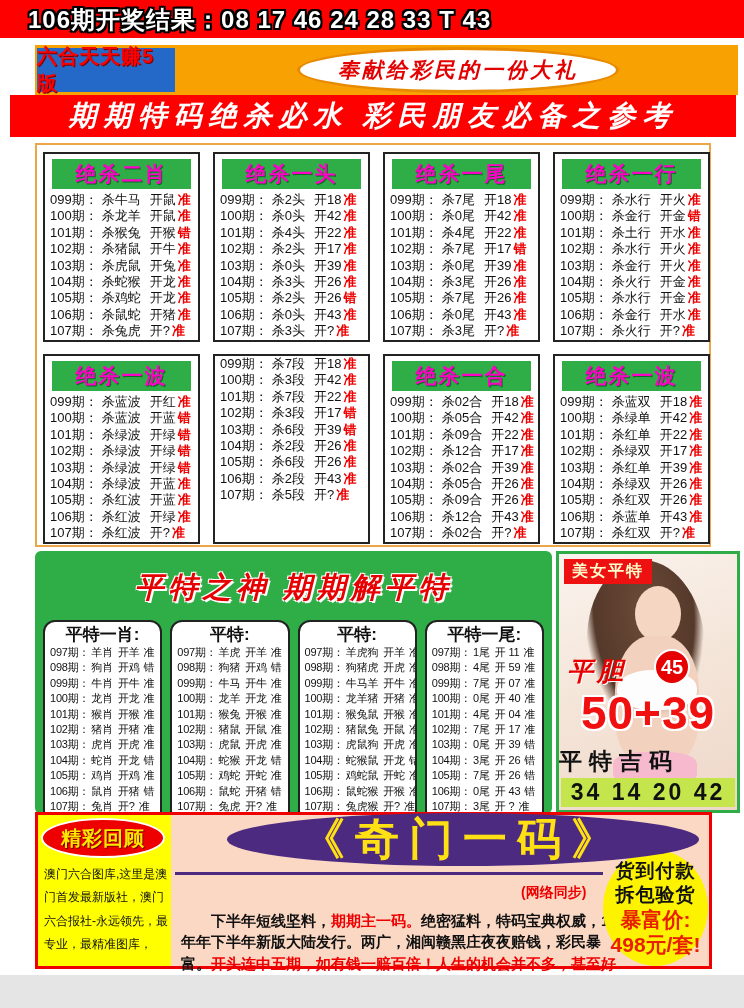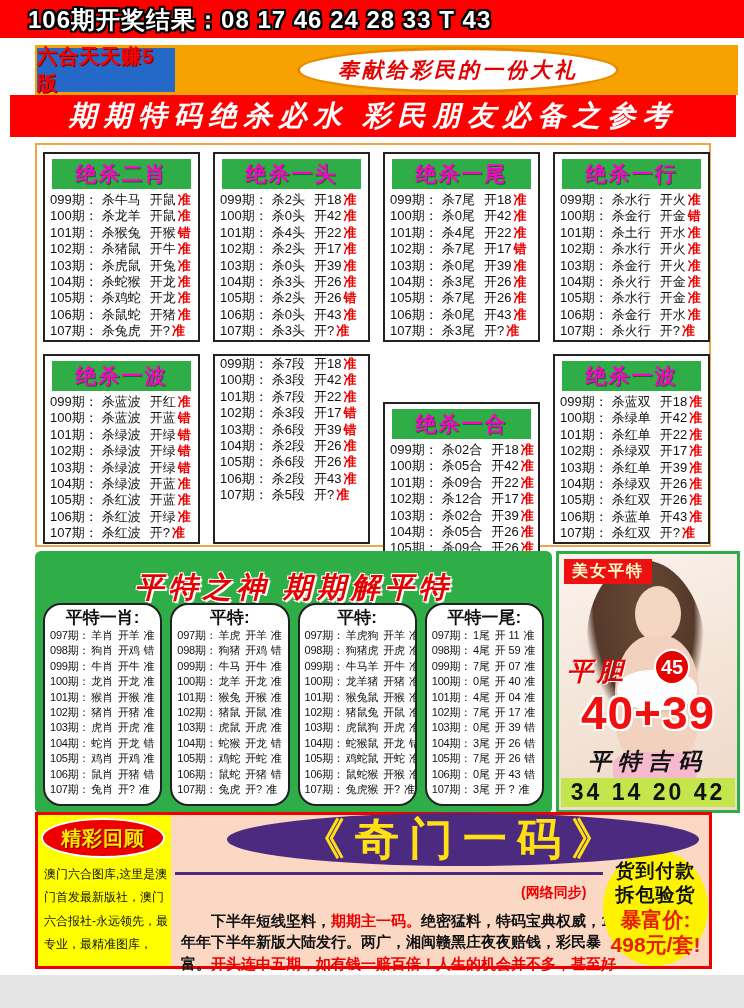--- a/index.html
+++ b/index.html
@@ -53,21 +53,21 @@
   .k-open { margin-right:2px; }
   .k-result { color:#ee0000; font-weight:bold; }
 
   
   .pingte-section { position:absolute; left:35px; top:551px; width:517px; height:263px;
     background:#2fae47; border-radius:6px; }
   .pingte-title { text-align:center; padding-top:17px; color:#e60000; font-size:29px; font-weight:bold;
     font-style:italic; font-family:"Liberation Serif", serif; letter-spacing:5px; white-space:nowrap;
     text-shadow:-1px -1px 0 #fff,1px -1px 0 #fff,-1px 1px 0 #fff,1px 1px 0 #fff,2px 2px 0 #fff; }
   .pingte-cols { position:absolute; left:0; top:52px; width:517px; padding:0 8px; display:flex; gap:8px; }
-  .pingte-col { flex:1; height:203px; background:#ffffff; border:2px solid #222; border-radius:18px; overflow:hidden; }
+  .pingte-col { flex:1; height:203px; background:#ffffff; border:2px solid #222; border-radius:12px; overflow:hidden;margin-top:17px; }
   .pingte-col-title { text-align:center; font-size:17px; font-weight:bold; color:#111; margin-top:3px; line-height:20px; }
   .p-rows { padding:0 3px 0 5px; }
   .p-row { display:flex; align-items:baseline; line-height:15.4px; font-size:11px; letter-spacing:-0.2px;
     color:#111; white-space:nowrap; }
   .p-period { margin-right:2px; }
   .p-pick { margin-right:5px; }
   .p-open { margin-right:4px; }
   .p-result { color:#111; }
 
   
@@ -85,22 +85,22 @@
     font-size:16px; font-weight:bold; padding:2px 8px; letter-spacing:2px; }
   .pingdan { position:absolute; left:8px; top:100px; color:#e80000; font-size:26px; font-weight:bold;
     font-style:italic; font-family:"Liberation Serif", serif; letter-spacing:4px;
     text-shadow:1px 1px 0 #fff; }
   .pingdan-badge { position:absolute; left:95px; top:95px; width:36px; height:36px; background:#e60000;
     border-radius:50%; color:#fff; font-size:20px; font-weight:bold; display:flex; align-items:center; justify-content:center;
     border:2px solid #fff; }
   .pair { position:absolute; left:0; top:132px; width:100%; text-align:center; color:#f01010;
     font-size:46px; font-weight:bold; letter-spacing:1px;
     text-shadow:-2px -2px 0 #fff,2px -2px 0 #fff,-2px 2px 0 #fff,2px 2px 0 #fff; }
-  .jima-label { position:absolute; left:0; top:192px; width:100%; text-align:center; color:#111;
-    font-size:23px; font-weight:bold; font-style:italic; font-family:"Liberation Serif", serif; letter-spacing:7px; }
+  .jima-label { position:absolute; left:0; top:192px; width:100%; color:#111;
+    font-size:23px; font-weight:bold; font-family:"Liberation Serif", serif; letter-spacing:7px; }
   .jima-bar { position:absolute; left:2px; right:2px; bottom:3px; height:29px; background:#c4e64c;
     display:flex; align-items:center; justify-content:center; color:#111; font-size:23px; font-weight:bold; letter-spacing:3px; }
 
   
   .promo-section { position:absolute; left:35px; top:812px; width:677px; height:157px;
     border:3px solid #ee0000; display:flex; background:#fbd8c4; }
   .review-panel { position:relative; width:133px; flex:none; background:#ffff00; }
   .review-badge { position:absolute; left:3px; top:3px; width:124px; height:40px; background:#ee0000;
     border:2px solid #ffffff; border-radius:50%; display:flex; align-items:center; justify-content:center;
     color:#ffe800; font-size:20px; font-weight:bold; letter-spacing:1px; text-shadow:1px 1px 0 #7a0000; }
@@ -543,21 +543,21 @@
 
   <div class="k-row">
     <span class="k-period">107期：</span>
     <span class="k-kill">杀5段</span>
     <span class="k-open">开?</span>
     <span class="k-result">准</span>
   </div>
 </div>
   </div>
 
-  <div class="kill-table" style="left: 346px; top: 209px; margin-top: 48px;">
+  <div class="kill-table" style="left: 346px; top: 209px;">
     <div class="kill-table-title">绝杀一合</div>
     <div class="kill-table-rows">
   <div class="k-row">
     <span class="k-period">099期：</span>
     <span class="k-kill">杀02合</span>
     <span class="k-open">开18</span>
     <span class="k-result">准</span>
   </div>
 
   <div class="k-row">
@@ -1025,21 +1025,21 @@
     <div class="photo">
       <div class="hair"></div>
       <div class="face"></div>
       <div class="torso"></div>
       <div class="bra"></div>
       <div class="skirt"></div>
     </div>
     <div class="beauty-label">美女平特</div>
     <div class="pingdan">平胆</div>
     <div class="pingdan-badge">45</div>
-    <div class="pair">40+39</div>
+    <div class="pair">50+39</div>
     <div class="jima-label">平特吉码</div>
     <div class="jima-bar">34 14 20 42</div>
   </div>
 
   <div class="promo-section">
     <div class="review-panel">
       <div class="review-badge">精彩回顾</div>
       <div class="review-text">澳门六合图库,这里是澳门首发最新版社，澳门六合报社-永远领先，最专业，最精准图库，</div>
     </div>
     <div class="pitch-panel">

